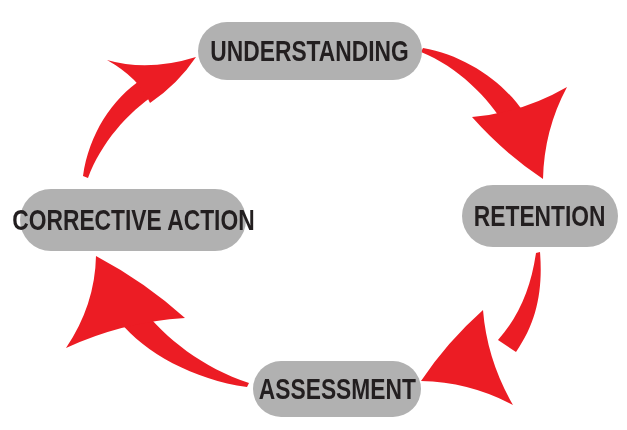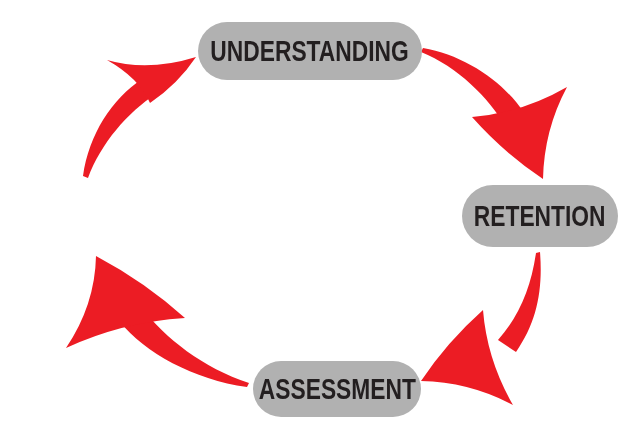--- a/index.html
+++ b/index.html
@@ -73,14 +73,17 @@
   </div>
 
   <div class="node node-retention">
     <span class="label">RETENTION</span>
   </div>
 
   <div class="node node-assessment">
     <span class="label">ASSESSMENT</span>
   </div>
 
+  <div class="node node-corrective-action">
+    <span class="label">CORRECTIVE ACTION</span>
+  </div>
 
 </div>
 
 </body></html>

